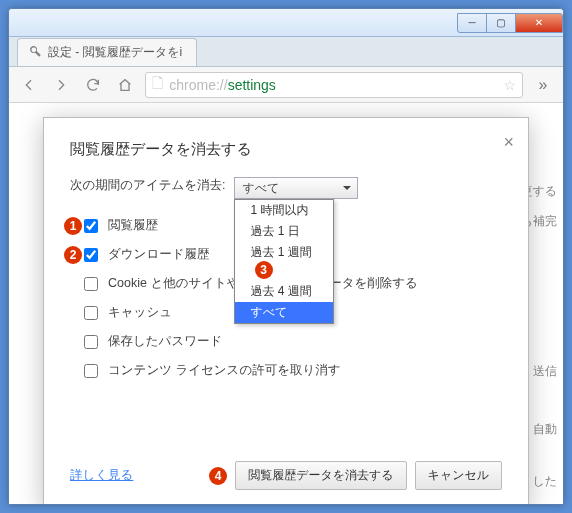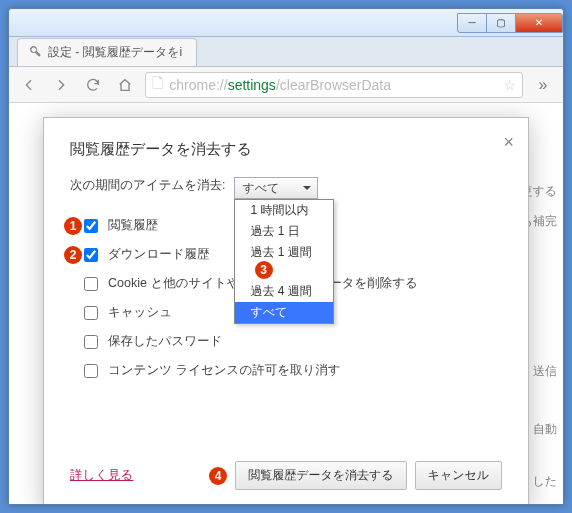--- a/index.html
+++ b/index.html
@@ -21,33 +21,33 @@
 .omni .seg1{color:#bbb}
 .omni .seg2{color:#15803d}
 .omni .seg3{color:#bbb}
 .star{margin-left:auto;color:#ccc}
 .content{flex:1;position:relative;background:#fff;overflow:hidden}
 .bgtxt{position:absolute;right:6px;color:#888;font-size:12px;line-height:36px}
 .modal{position:absolute;left:34px;top:14px;width:486px;height:392px;background:#fff;border:1px solid #bbb;box-shadow:0 4px 24px rgba(0,0,0,.25);padding:22px 26px}
 .mtitle{font-size:15px;color:#333;margin-bottom:18px}
 .closex{position:absolute;right:14px;top:14px;color:#888;font-size:18px;cursor:pointer}
 .row1{display:flex;align-items:flex-start;gap:8px;font-size:12.5px;color:#444;margin-bottom:12px}
-.sel{position:relative;width:84px}
+.sel{position:relative;width:124px}
 .selbox{border:1px solid #aab;background:linear-gradient(#fefefe,#e7e7e7);height:22px;padding:0 18px 0 8px;font-size:12px;display:flex;align-items:center;position:relative}
 .selbox::after{content:"";position:absolute;right:6px;top:8px;border:4px solid transparent;border-top-color:#444}
 .dd{position:absolute;left:0;top:22px;width:100px;background:#fff;border:1px solid #888;z-index:10;box-shadow:2px 2px 4px rgba(0,0,0,.2)}
 .dd div{padding:2px 16px;font-size:12px;color:#333}
 .dd .hl{background:#3a75ff;color:#fff}
 .opts{margin-top:6px}
 .opt{display:flex;align-items:center;gap:10px;padding:6px 0;font-size:12.5px;color:#444;position:relative}
 .opt input{width:14px;height:14px;margin-left:14px}
 .badge{position:absolute;left:-6px;width:18px;height:18px;border-radius:50%;background:#d30;color:#fff;font-size:12px;font-weight:bold;display:flex;align-items:center;justify-content:center}
 .badge.inline{position:static;display:inline-flex;vertical-align:middle;margin-left:4px}
 .footer{position:absolute;left:26px;right:26px;bottom:18px;display:flex;align-items:center;gap:8px}
-.link{color:#be185d;font-size:12.5px;text-decoration:underline;cursor:pointer}
+.link{color:#3b82f6;font-size:12.5px;text-decoration:underline;cursor:pointer}
 .spacer{flex:1}
 .btn{border:1px solid #bbb;background:linear-gradient(#fafafa,#e6e6e6);padding:5px 12px;font-size:12px;color:#333;cursor:pointer;border-radius:2px}
 </style>
 </head>
 <body>
 
 <div class="win">
   <div class="titlebar">
     <div class="wbtns">
       <div class="wbtn min">─</div>
@@ -81,21 +81,20 @@
       </div>
     <div class="navbtn">
         <svg viewBox="0 0 24 24">
           <path d="M4 11l8-7 8 7M6 10v10h12V10"></path>
         </svg>
       </div>
     <div class="omni">
       <span style="margin-right:6px;color:#ccc">🗋</span>
       <span class="seg1">chrome://</span>
         <span class="seg2">settings</span>
-        <span class="seg3">/clearBrowserData</span>
       <span class="star">☆</span>
     </div>
     <div class="navbtn">»</div>
   </div>
   <div class="content">
     <div class="bgtxt" style="top:70px">更する</div>
     <div class="bgtxt" style="top:100px">も補完</div>
     <div class="bgtxt" style="top:250px">送信</div>
     <div class="bgtxt" style="top:308px">自動</div>
     <div class="bgtxt" style="top:360px">した</div>

